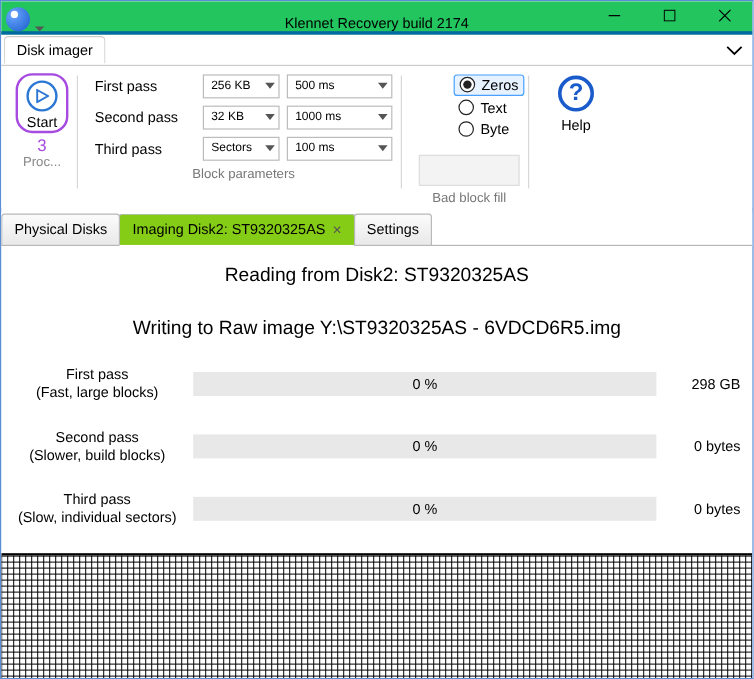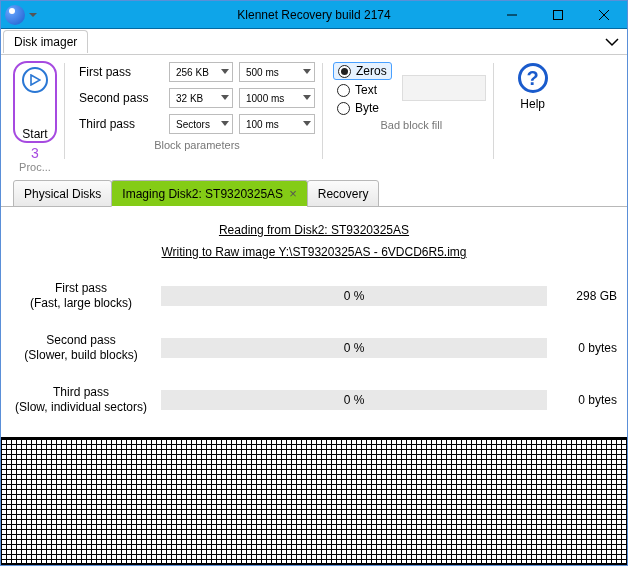--- a/index.html
+++ b/index.html
@@ -18,23 +18,23 @@
     border:1px solid #5a8fd8;
     display:flex;
     flex-direction:column;
     position:relative;
     overflow:hidden;
   }
   
   .titlebar {
     height:28px;
     display:flex;
-    align-items:center;
-    background:#0ea5e9;
-    border-bottom:1px solid #0369a1;
+    align-items:flex-end;
+    background:#22c55e;
+    border-bottom:3px solid #0369a1;
     position:relative;
   }
   .appicon {
     width:20px;height:20px;margin-left:4px;
     border-radius:50%;
     background: radial-gradient(circle at 30% 30%, #6aa8ff 0%, #1a5bcc 100%);
     position:relative;
     display:flex;align-items:center;justify-content:center;
   }
   .appicon::after{content:""; position:absolute; width:6px;height:6px;border-radius:50%;background:#fff; top:3px;left:4px;}
@@ -112,21 +112,20 @@
   .rgroup.noborder::after { display:none; }
   .rgroup .gtitle {
     color:#777; font-size:11px; margin-top:4px;
   }
   .startbtn {
     display:flex;flex-direction:column;align-items:center;
     border:2px solid #a64ae0;
     border-radius:14px;
     padding:4px 4px 0 4px;
     width:44px;
-    gap:32px;
   }
   .startbtn .play {
     width:26px;height:26px;
     border:2px solid #2a77d4;
     border-radius:50%;
     display:flex;align-items:center;justify-content:center;
   }
   .startbtn .play svg { width:12px;height:12px; }
   .startbtn .lbl { font-size:12px; color:#000; margin-top:2px;}
   .startnum { color:#a64ae0; font-size:14px; margin-top:2px;}
@@ -149,23 +148,23 @@
     min-width:56px;
   }
   .select .arr {
     position:absolute; right:3px; top:6px;
     width:0;height:0;
     border-left:4px solid transparent;
     border-right:4px solid transparent;
     border-top:5px solid #555;
   }
   .select.w64 { width:64px; }
-  .select.w70 { width:76px; }
+  .select.w70 { width:88px; }
   .fillgroup {
-    display:flex;flex-direction:row; gap:14px; align-items:flex-end;
+    display:flex;flex-direction:column; gap:14px; align-items:flex-end;
   }
   .radios { display:flex;flex-direction:column; gap:4px; padding-top:2px;}
   .radio { display:flex;align-items:center; gap:5px; font-size:12px;}
   .radio .circ {
     width:13px;height:13px;border:1px solid #222;border-radius:50%;
     display:flex;align-items:center;justify-content:center;
     background:#fff;
   }
   .radio.sel { border:1px solid #49a0ff; border-radius:3px; background:#e6f2ff; padding:1px 4px; margin:-1px -4px;}
   .radio.sel .circ::after{content:"";width:7px;height:7px;border-radius:50%;background:#222;}
@@ -177,21 +176,21 @@
   .helpicon {
     width:30px;height:30px;border:3px solid #1a5bcc;border-radius:50%;
     display:flex;align-items:center;justify-content:center;
     color:#1a5bcc;font-weight:bold;font-size:20px;
   }
   
   .doc-tabs {
     display:flex;
     border-bottom:1px solid #b8b8b8;
     background:#fff;
-    padding-left:12px;
+    padding-left:0;
     margin-top:4px;
   }
   .dtab {
     padding:5px 10px;
     border:1px solid #b8b8b8;
     background:linear-gradient(#fbfbfb,#e9e9e9);
     border-top-left-radius:3px;border-top-right-radius:3px;
     margin-right:-1px;
     position:relative;
     top:1px;
@@ -203,21 +202,21 @@
     border-bottom:1px solid #fff;
   }
   .dtab .close { font-size:13px; color:#555; }
   
   .content {
     flex:1 1 auto;
     padding:8px 10px 0 10px;
     display:flex;flex-direction:column;
     overflow:hidden;
   }
-  .center { text-align:center; font-size:12px; margin-top:8px;text-decoration:underline; }
+  .center { text-align:center; font-size:16px; margin-top:8px; }
   .passrow {
     display:flex; align-items:center; gap:10px;
     margin-top:22px;
   }
   .passlabel {
     width:140px; text-align:center; font-size:12px; line-height:1.25;
   }
   .progress {
     flex:1 1 auto; height:20px;
     background:#e8e8e8;
@@ -365,27 +364,27 @@
 
   <div class="doc-tabs">
     <div class="dtab">
       <span>Physical Disks</span>
     </div>
     <div class="dtab active">
       <span>Imaging Disk2:  ST9320325AS</span>
       <span class="close">×</span>
     </div>
     <div class="dtab">
-      <span>Recovery</span>
+      <span>Settings</span>
     </div>
   </div>
 
   <div class="content">
     <div class="center">Reading from Disk2:  ST9320325AS</div>
-    <div class="center" style="margin-top:8px;text-align:center;">Writing to Raw image Y:\ST9320325AS - 6VDCD6R5.img</div>
+    <div class="center" style="margin-top:26px;text-align:center;">Writing to Raw image Y:\ST9320325AS - 6VDCD6R5.img</div>
 
     <div class="passrow">
       <div class="passlabel">
         <div>First pass</div>
         <div>(Fast, large blocks)</div>
       </div>
       <div class="progress">
           <span>0 %</span>
         </div>
       <div class="passsize">298 GB</div>

